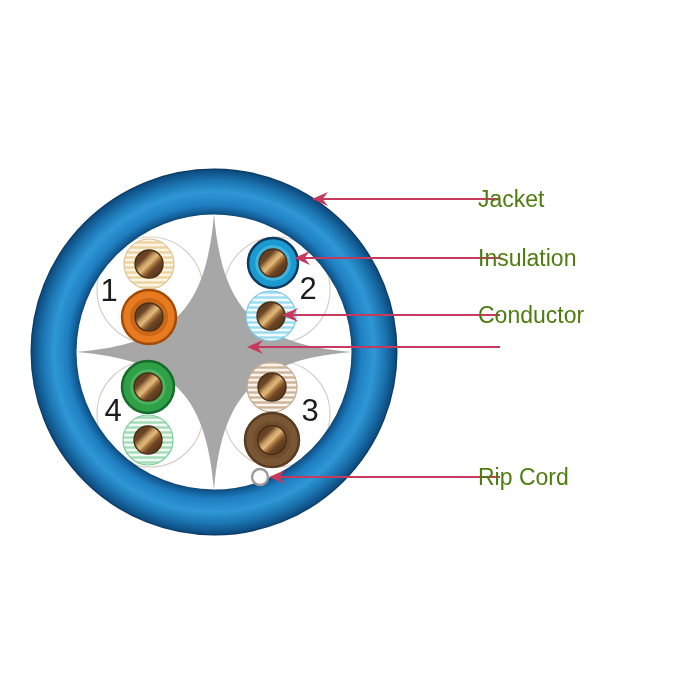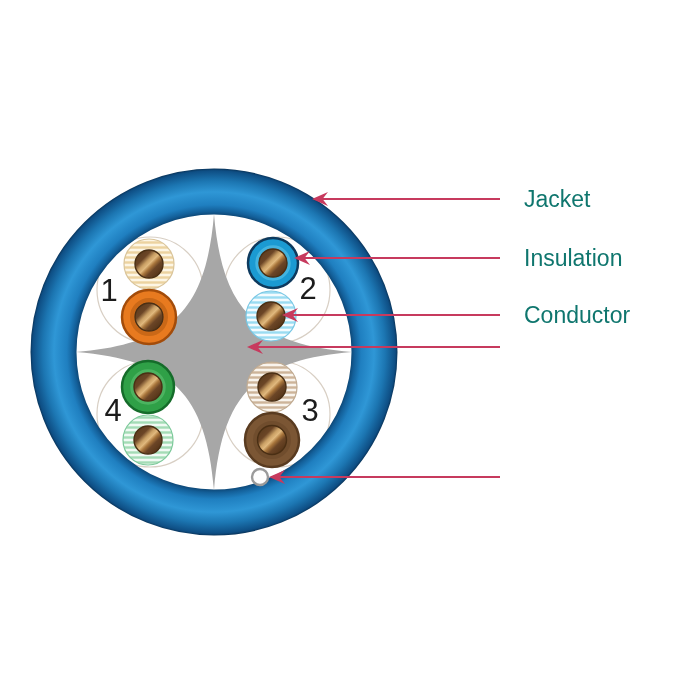--- a/index.html
+++ b/index.html
@@ -6,25 +6,25 @@
   .page{
     position:relative;
     width:700px;height:700px;
     background:#ffffff;
     font-family:"Liberation Sans", sans-serif;
     overflow:hidden;
   }
   .diagram-svg{position:absolute;left:0;top:0;}
   .callout-label{
     position:absolute;
-    left:524px;
+    left:478px;
     height:30px;
     line-height:30px;
     font-size:23px;
-    color:#0f766e;
+    color:#4d7c0f;
     white-space:nowrap;
   }
   .num{
     font-family:"Liberation Sans", sans-serif;
     font-size:31px;
     fill:#1c1c1c;
   }
 </style>
 </head>
 <body>
@@ -157,13 +157,14 @@
       <g>
         <line x1="277" y1="477" x2="500" y2="477"></line>
         <path d="M269 477 L285 470 L279.5 477 L285 484 Z" stroke="none"></path>
       </g>
     </g>
   </svg>
 
   <div class="callout-label" style="top:184px">Jacket</div>
   <div class="callout-label" style="top:300px">Conductor</div>
   <div class="callout-label" style="top:243px">Insulation</div>
+  <div class="callout-label" style="top:462px">Rip Cord</div>
 </div>
 
 </body></html>

